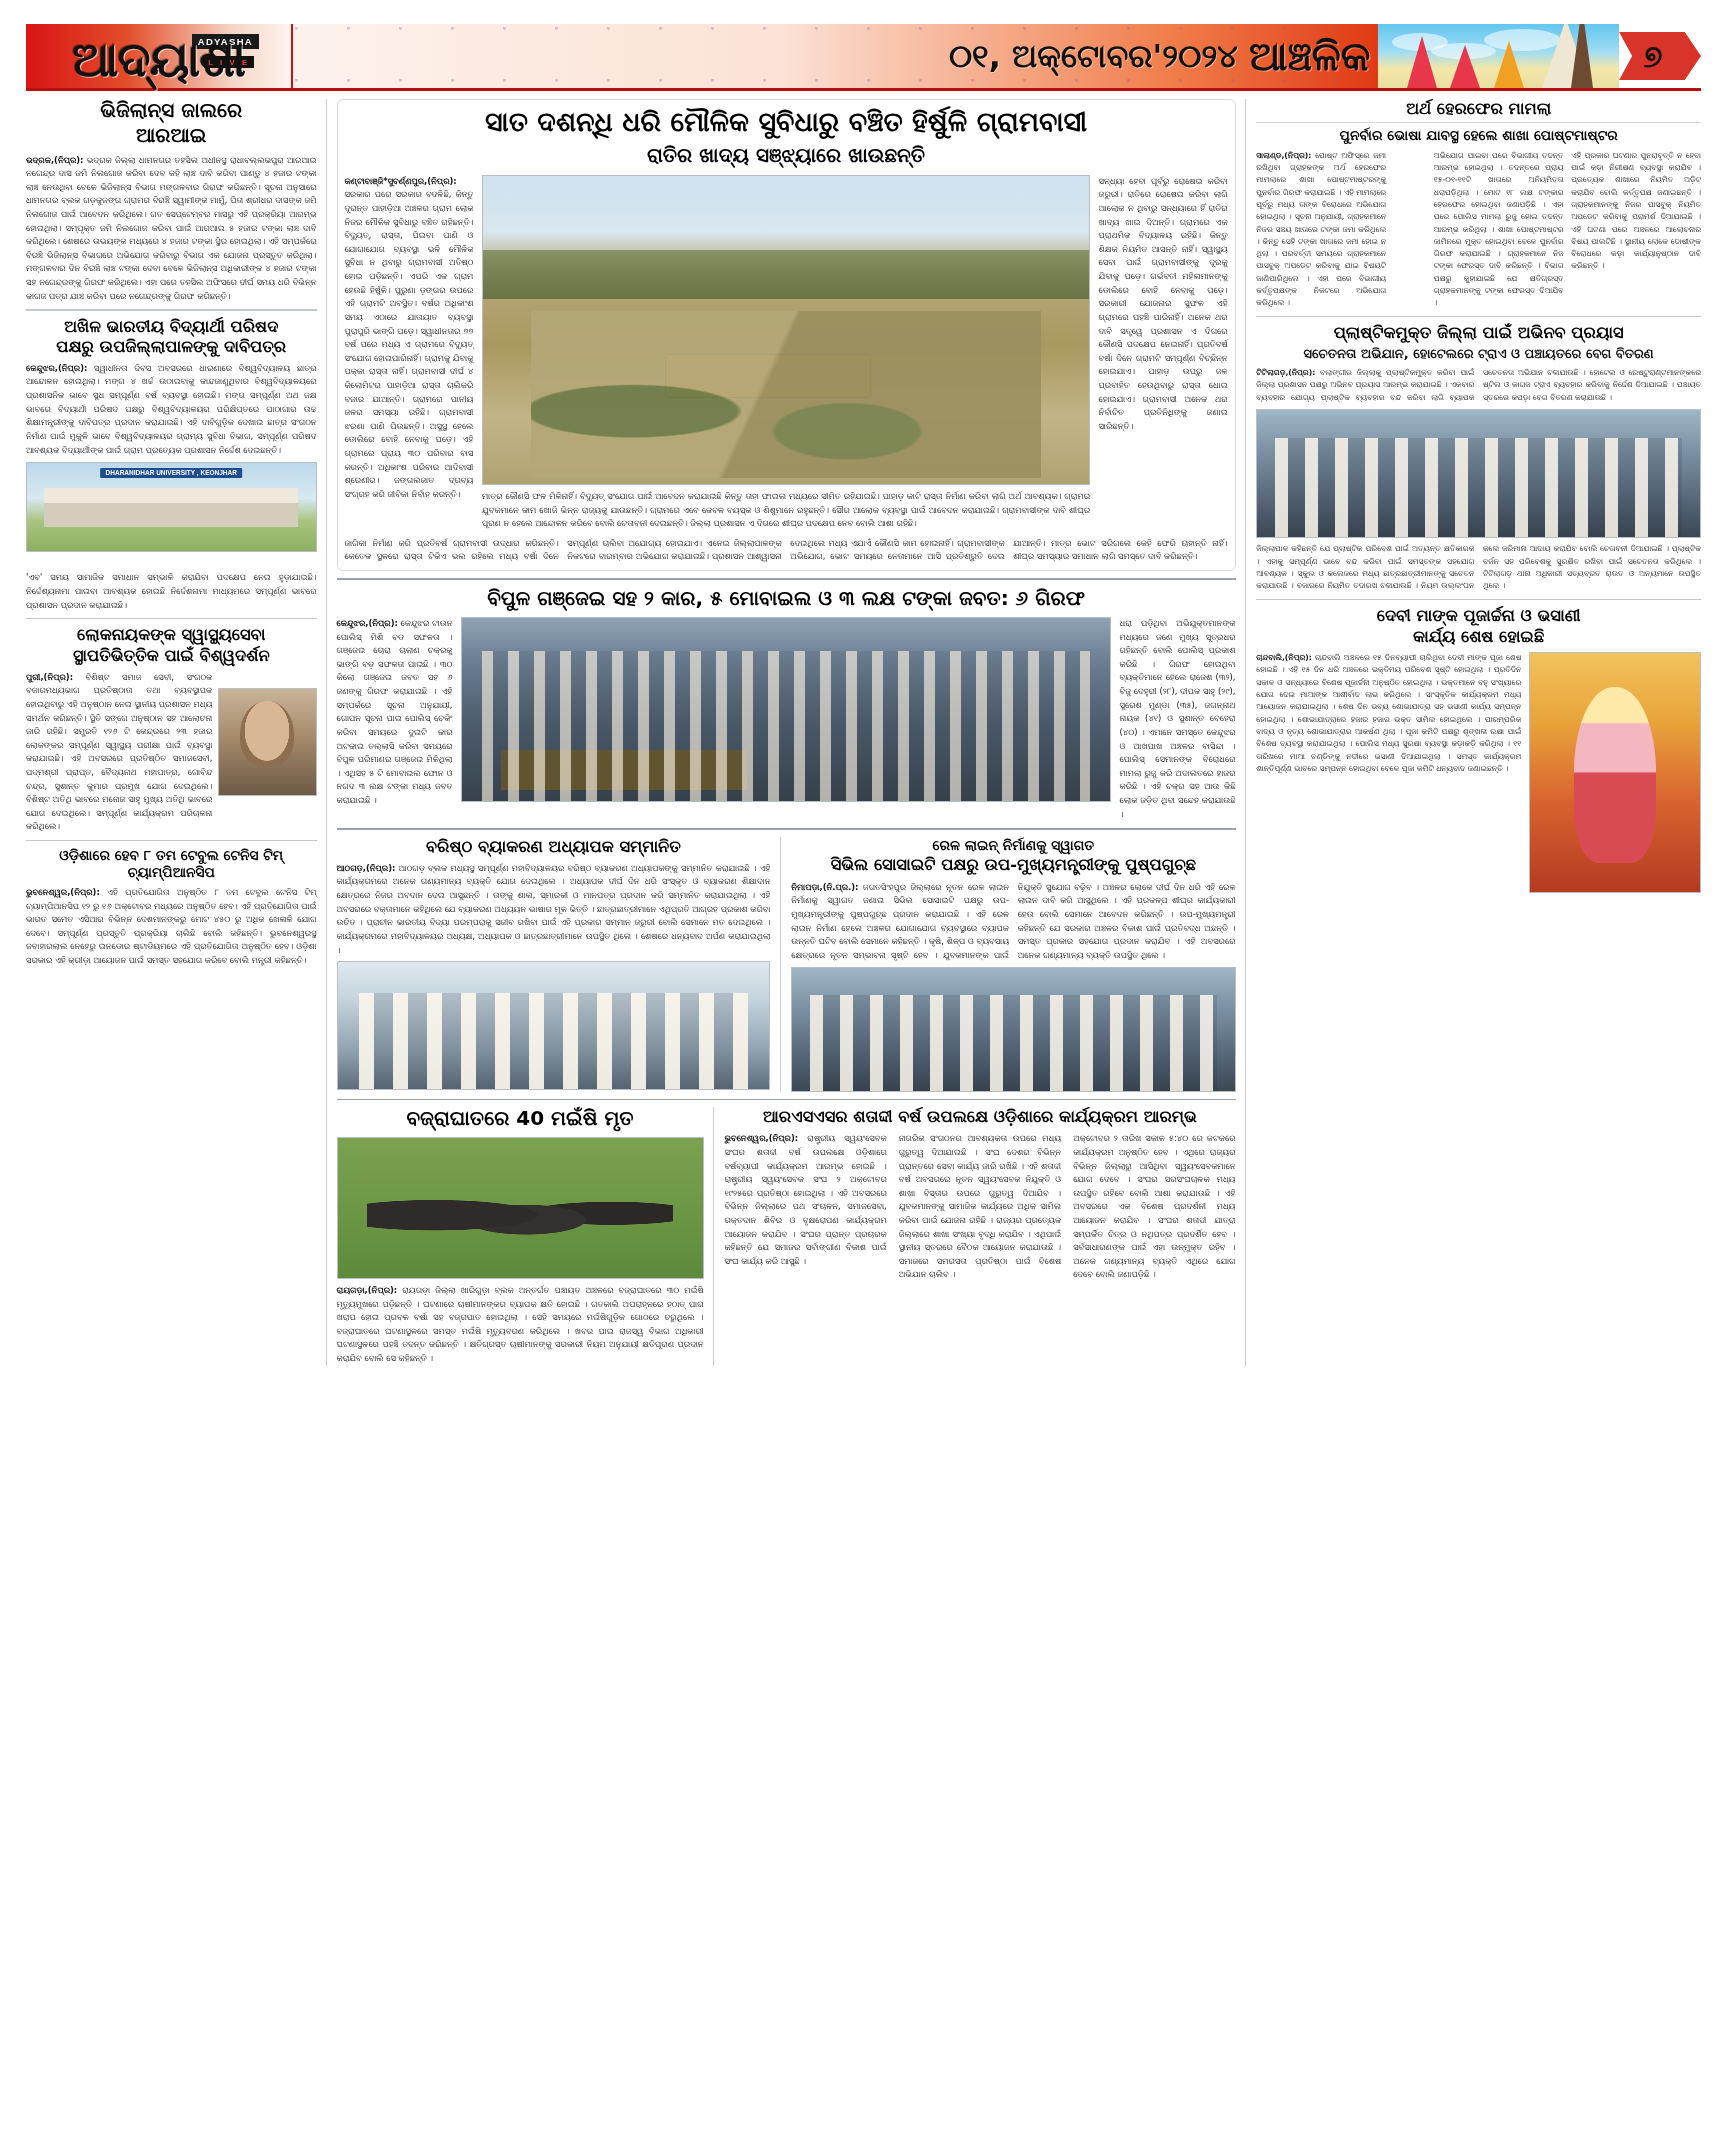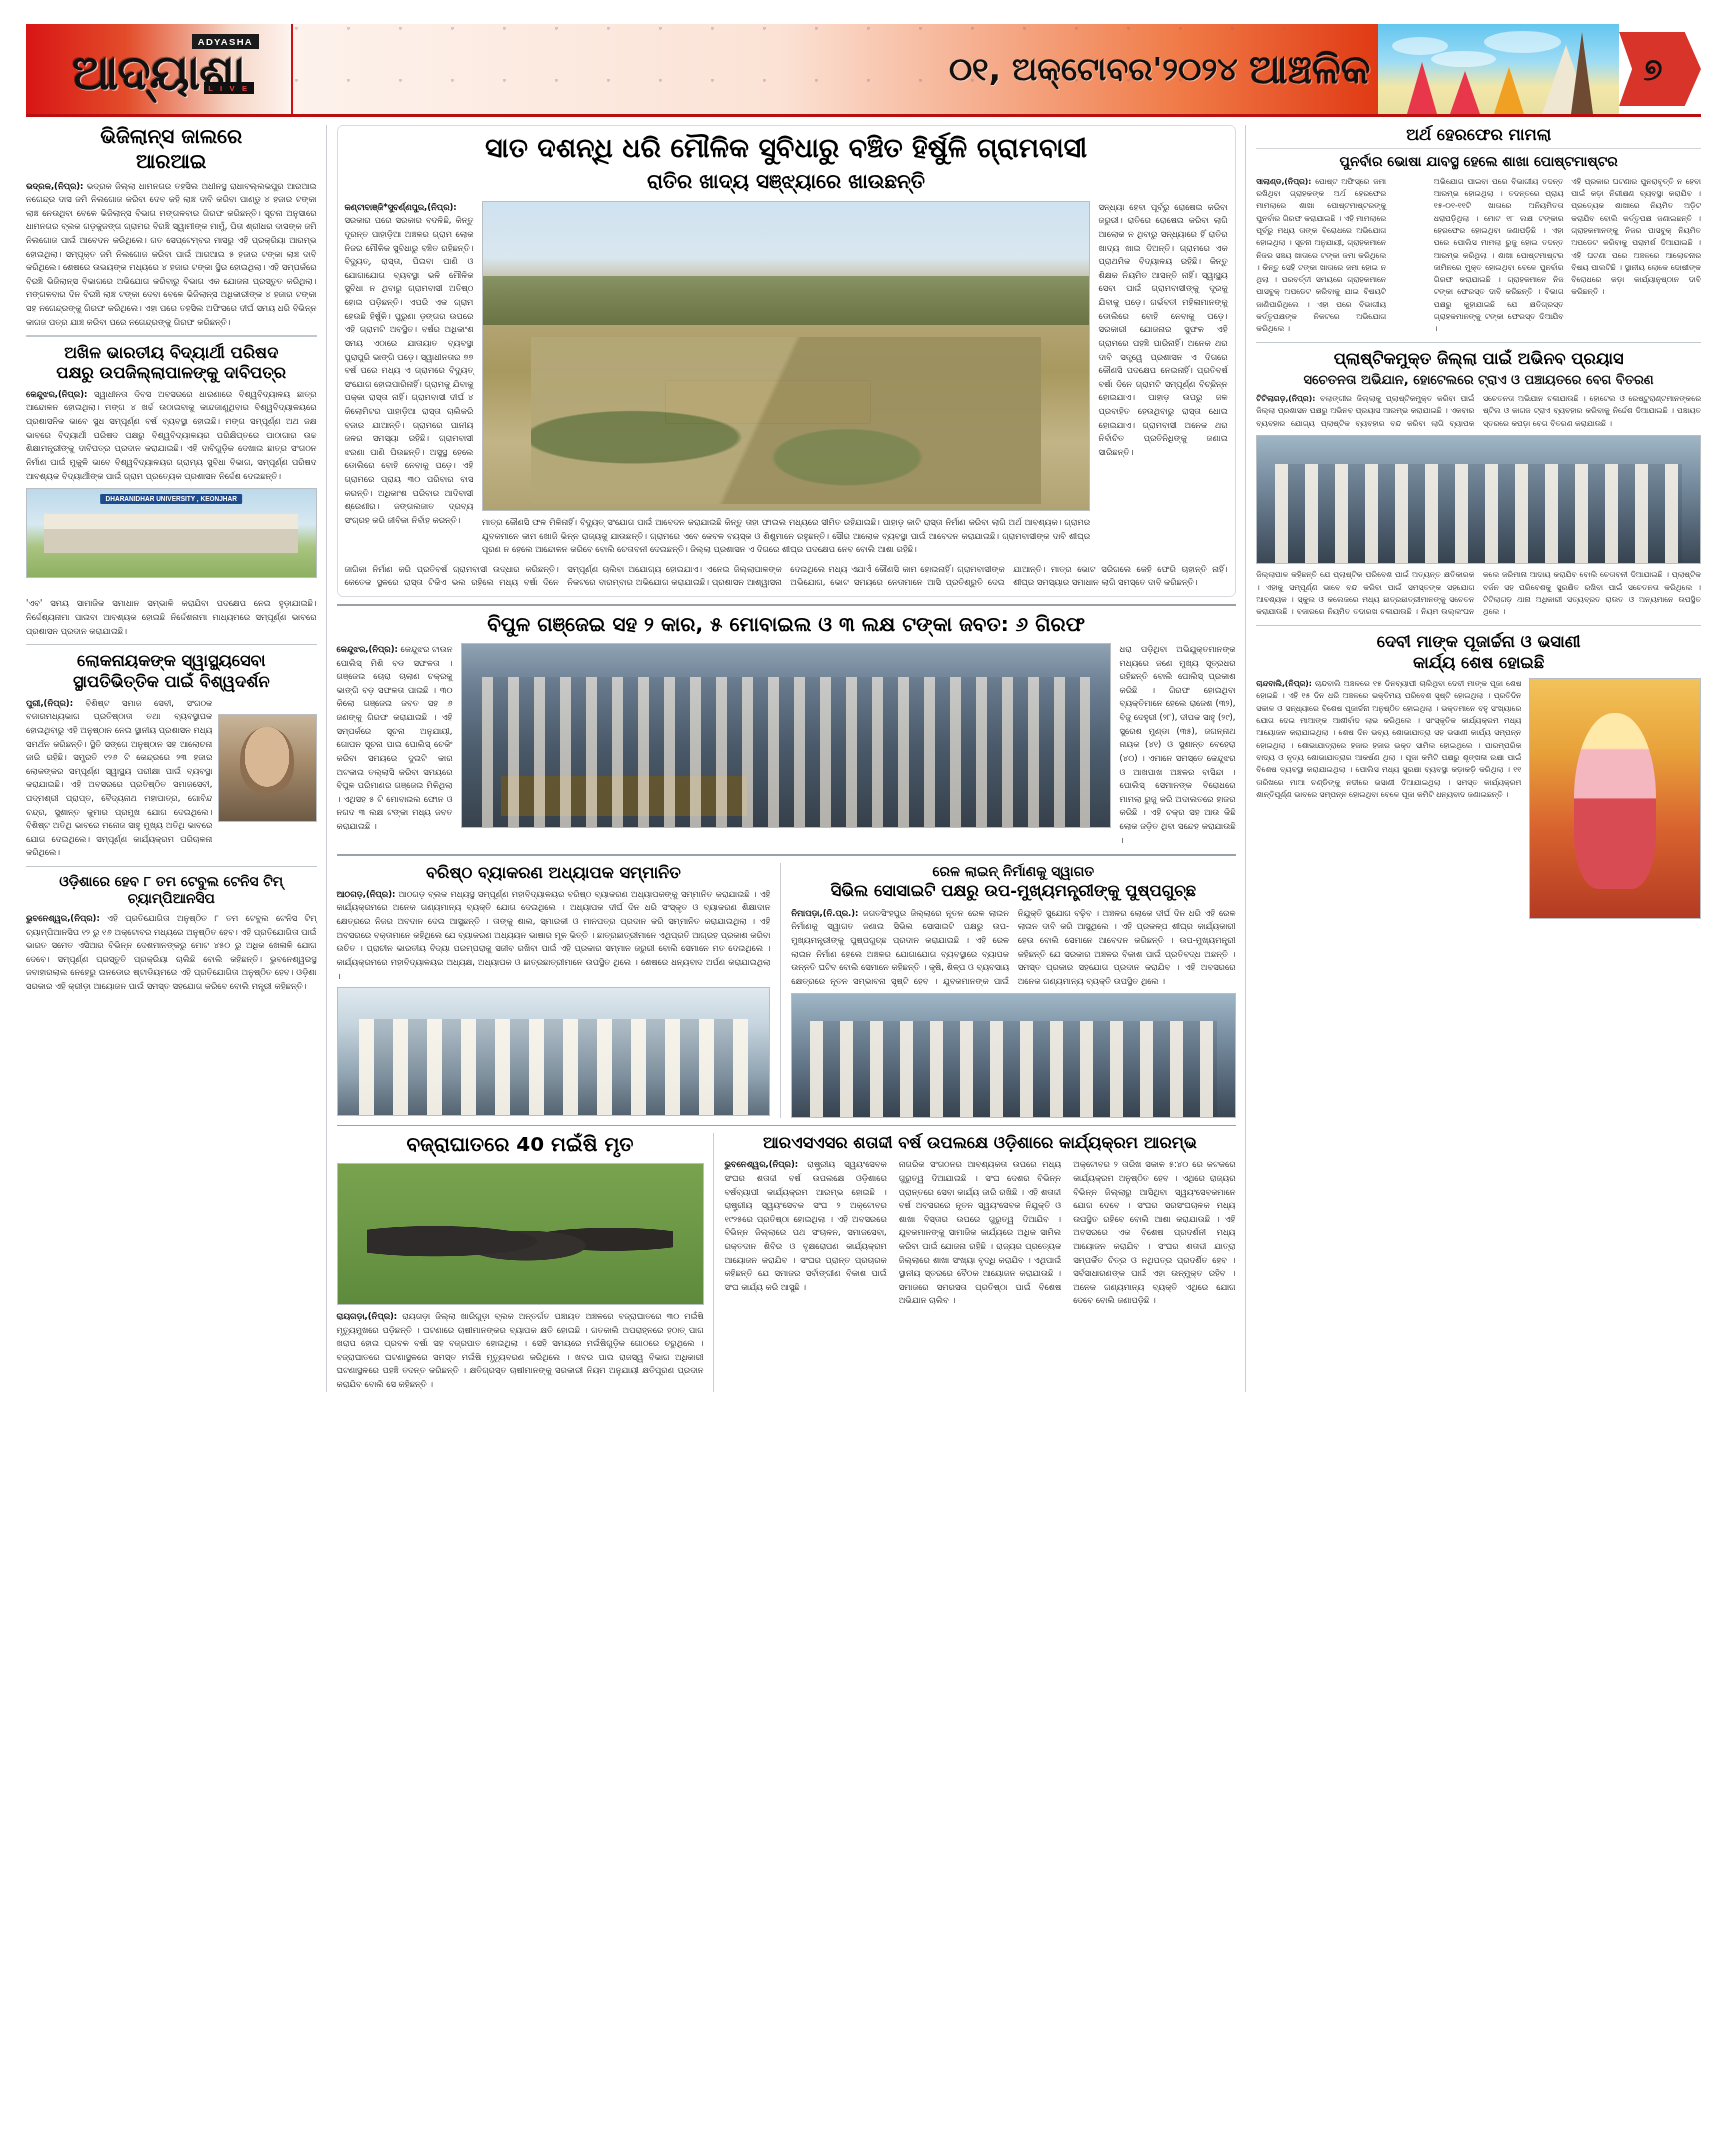--- a/index.html
+++ b/index.html
@@ -10,21 +10,21 @@
     background: #fff;
     font-family: "Liberation Sans", "DejaVu Sans", sans-serif;
     color:#111;
     -webkit-font-smoothing: antialiased;
   }
   .page { position:relative; width:1727px; height:2667px; padding:0; overflow:hidden; }
 
   
   .masthead {
     position:relative;
-    height:90px;
+    height:64px;
     margin:24px 26px 0 26px;
     display:flex;
     align-items:stretch;
   }
   .logo-block {
     width:267px; flex:0 0 267px;
     background:linear-gradient(90deg,#d81515 0%, #e34d2a 38%, #f6d6c6 78%, #fdf3ee 100%);
     position:relative;
     display:flex; align-items:center; justify-content:center;
     border-right:2.6px solid #d01010;

